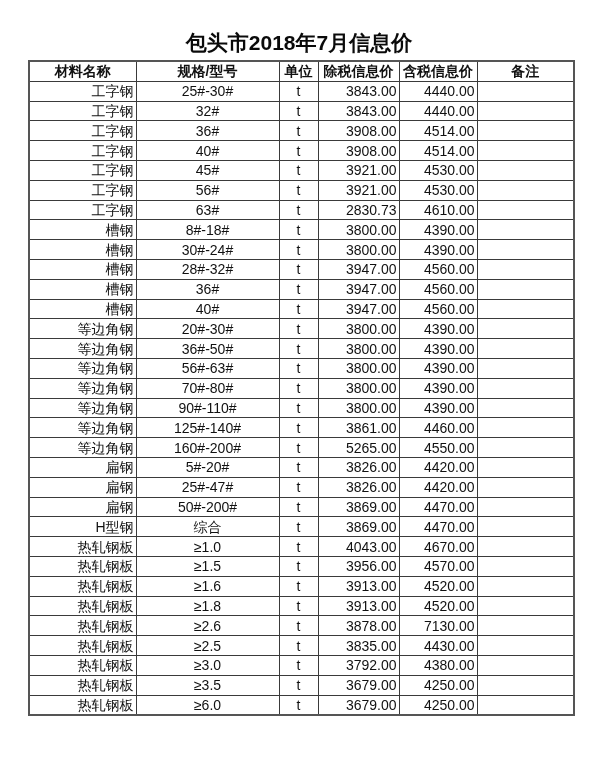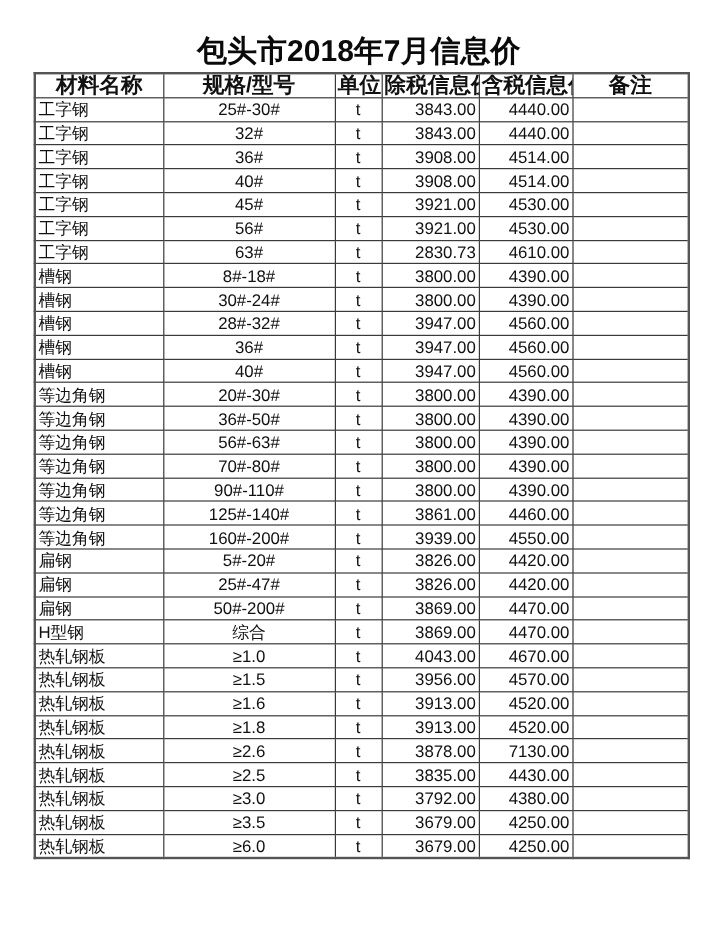--- a/index.html
+++ b/index.html
@@ -14,21 +14,21 @@
     overflow: hidden;
     font-family: "Liberation Sans", "DejaVu Sans", sans-serif;
     color: #111111;
   }
   .page-title {
     position: absolute;
     left: 0;
     width: 598px;
     top: 28px;
     text-align: center;
-    font-size: 25px;
+    font-size: 21px;
     font-weight: bold;
     letter-spacing: 0px;
     line-height: 30px;
     color: #0a0a0a;
   }
   .price-table {
     position: absolute;
     left: 28px;
     top: 60px;
     width: 545px;
@@ -43,23 +43,23 @@
     height: 18.8px;
     padding: 0 2px;
     line-height: 18px;
     white-space: nowrap;
     overflow: hidden;
     vertical-align: middle;
   }
   .price-table th {
     font-weight: bold;
     text-align: center;
-    font-size: 18px;
-  }
-  .c-name { text-align: left; }
+    font-size: 14px;
+  }
+  .c-name { text-align: right; }
   .c-spec { text-align: center; }
   .c-unit { text-align: center; }
   .c-num  { text-align: right; }
   .c-note { text-align: left; }
 </style>
 </head>
 <body>
 
 <div class="page-title">包头市2018年7月信息价</div>
 
@@ -224,21 +224,21 @@
         <td class="c-spec">125#-140#</td>
         <td class="c-unit">t</td>
         <td class="c-num">3861.00</td>
         <td class="c-num">4460.00</td>
         <td class="c-note"></td>
       </tr>
       <tr>
         <td class="c-name">等边角钢</td>
         <td class="c-spec">160#-200#</td>
         <td class="c-unit">t</td>
-        <td class="c-num">3939.00</td>
+        <td class="c-num">5265.00</td>
         <td class="c-num">4550.00</td>
         <td class="c-note"></td>
       </tr>
       <tr>
         <td class="c-name">扁钢</td>
         <td class="c-spec">5#-20#</td>
         <td class="c-unit">t</td>
         <td class="c-num">3826.00</td>
         <td class="c-num">4420.00</td>
         <td class="c-note"></td>

